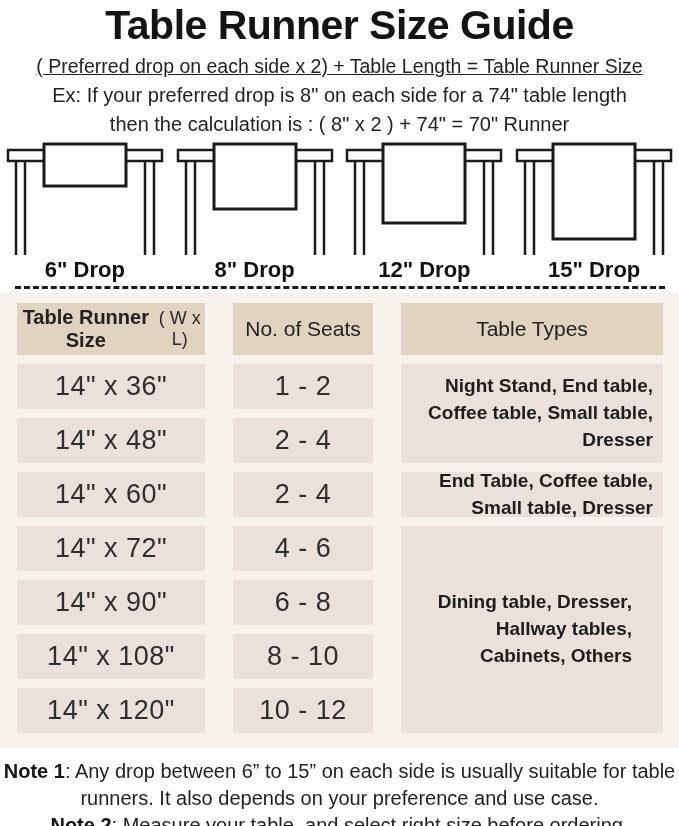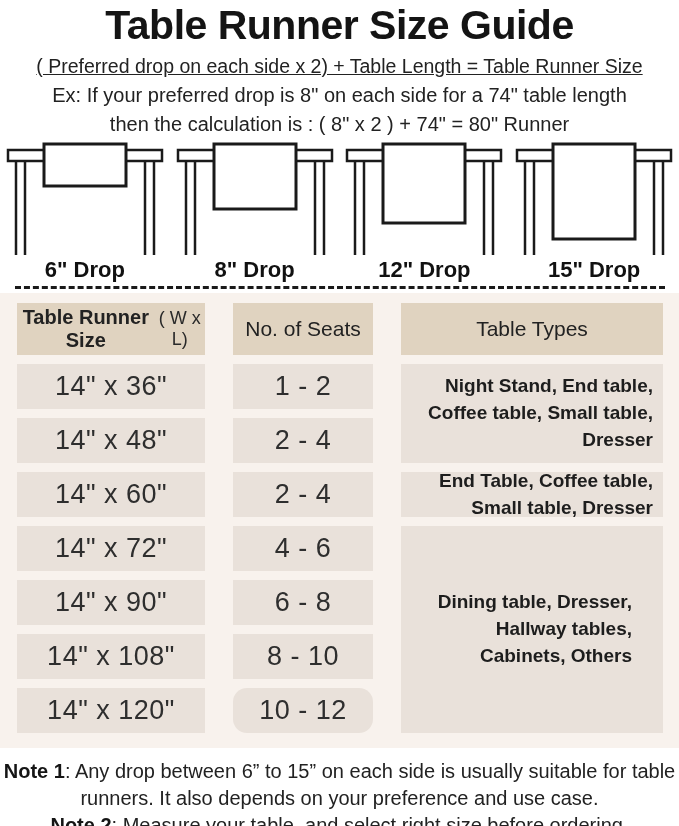--- a/index.html
+++ b/index.html
@@ -65,21 +65,21 @@
 </style>
 </head>
 <body>
 
 <div class="page">
 
   <h1 class="title">Table Runner Size Guide</h1>
 
   <div class="formula">( Preferred drop on each side x 2) + Table Length = Table Runner Size</div>
   <div class="ex-line">Ex: If your preferred drop is 8" on each side for a 74" table length</div>
-  <div class="ex-line">then the calculation is : ( 8" x 2 ) + 74" = 80" Runner</div>
+  <div class="ex-line">then the calculation is : ( 8" x 2 ) + 74" = 70" Runner</div>
 
   <div class="illustrations">
 
     <div class="illu">
       <svg width="168" height="114" viewBox="0 0 168 114">
         <rect x="7" y="9" width="154" height="11" fill="#ffffff" stroke="#1a1a1a" stroke-width="2.5"></rect>
         <line x1="15" y1="20" x2="15" y2="114" stroke="#1a1a1a" stroke-width="2.5"></line>
         <line x1="24" y1="20" x2="24" y2="114" stroke="#1a1a1a" stroke-width="2.5"></line>
         <line x1="144" y1="20" x2="144" y2="114" stroke="#1a1a1a" stroke-width="2.5"></line>
         <line x1="153" y1="20" x2="153" y2="114" stroke="#1a1a1a" stroke-width="2.5"></line>
@@ -175,21 +175,21 @@
         </div>
       <div class="cell" style="grid-row:5;grid-column:2;">
           <span class="val">4 - 6</span>
         </div>
       <div class="cell" style="grid-row:6;grid-column:2;">
           <span class="val">6 - 8</span>
         </div>
       <div class="cell" style="grid-row:7;grid-column:2;">
           <span class="val">8 - 10</span>
         </div>
-      <div class="cell" style="grid-row:8;grid-column:2;border-radius:14px;">
+      <div class="cell" style="grid-row:8;grid-column:2;">
           <span class="val">10 - 12</span>
         </div>
 
       <div class="cell types" style="grid-row:2 / span 2;grid-column:3;">
         <span class="inner">Night Stand, End table, Coffee table, Small table, Dresser</span>
       </div>
       <div class="cell types" style="grid-row:4;grid-column:3;">
         <span class="inner">End Table, Coffee table, Small table, Dresser</span>
       </div>
       <div class="cell types" style="grid-row:5 / span 4;grid-column:3;">

